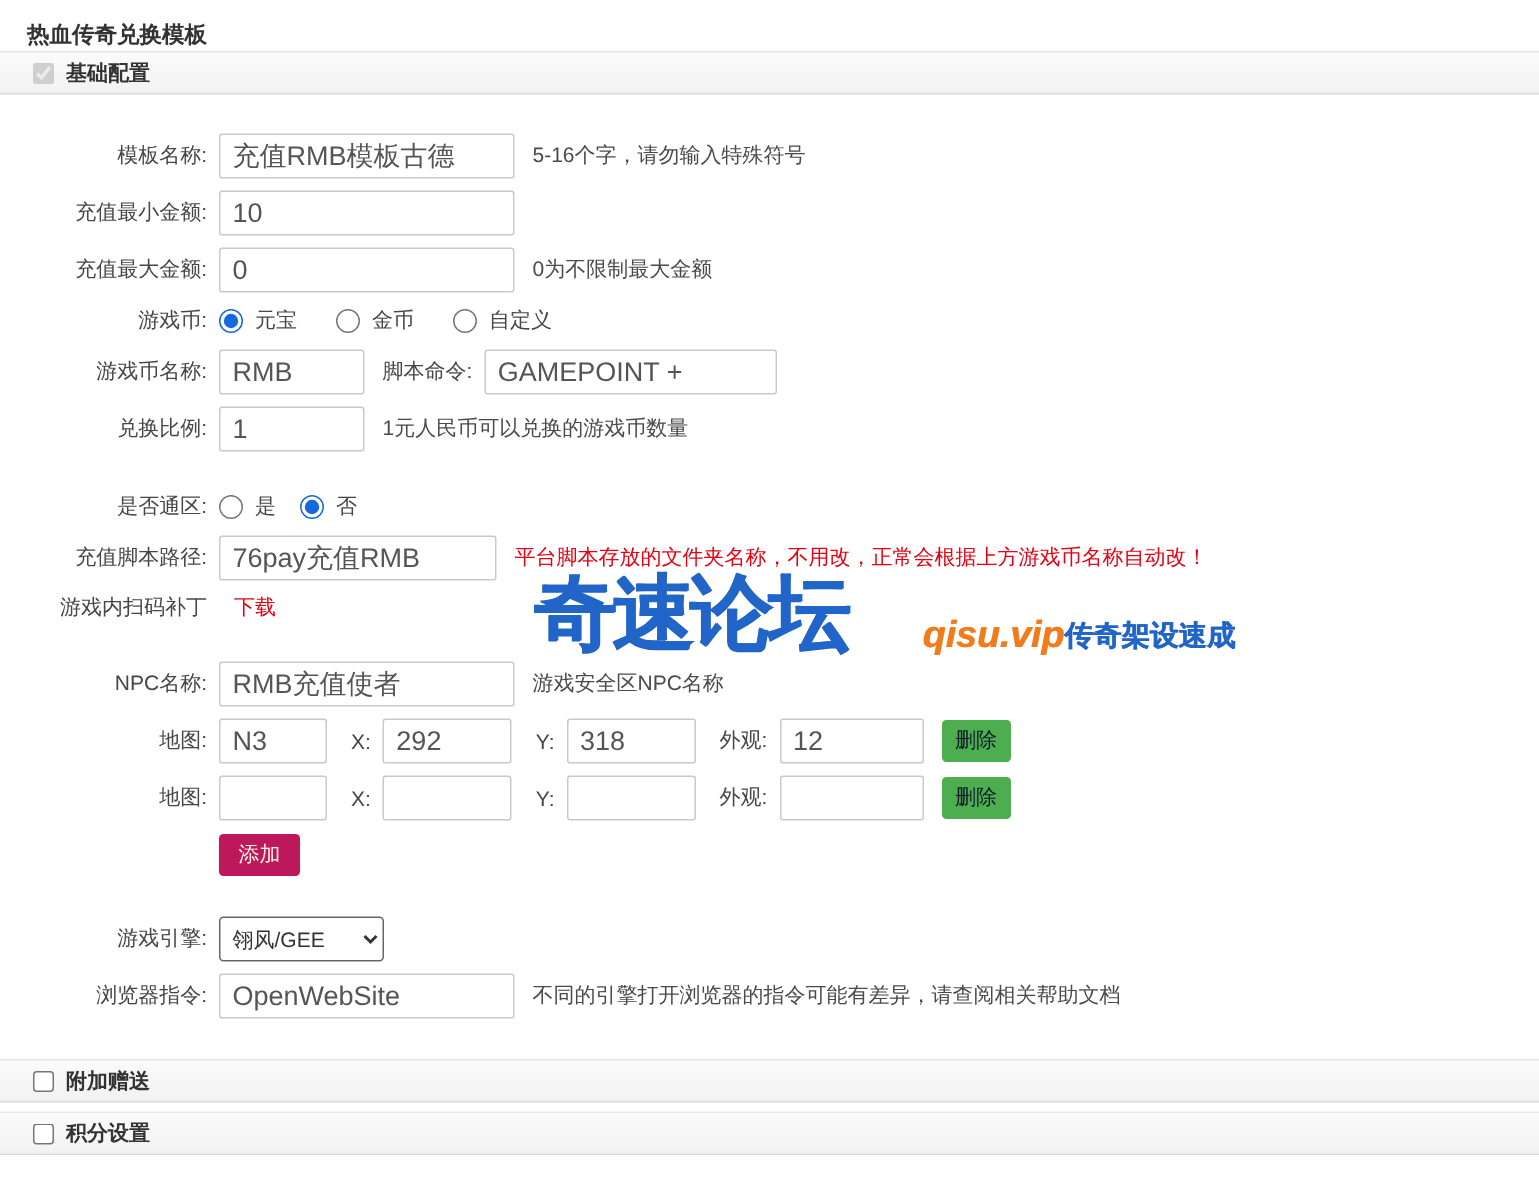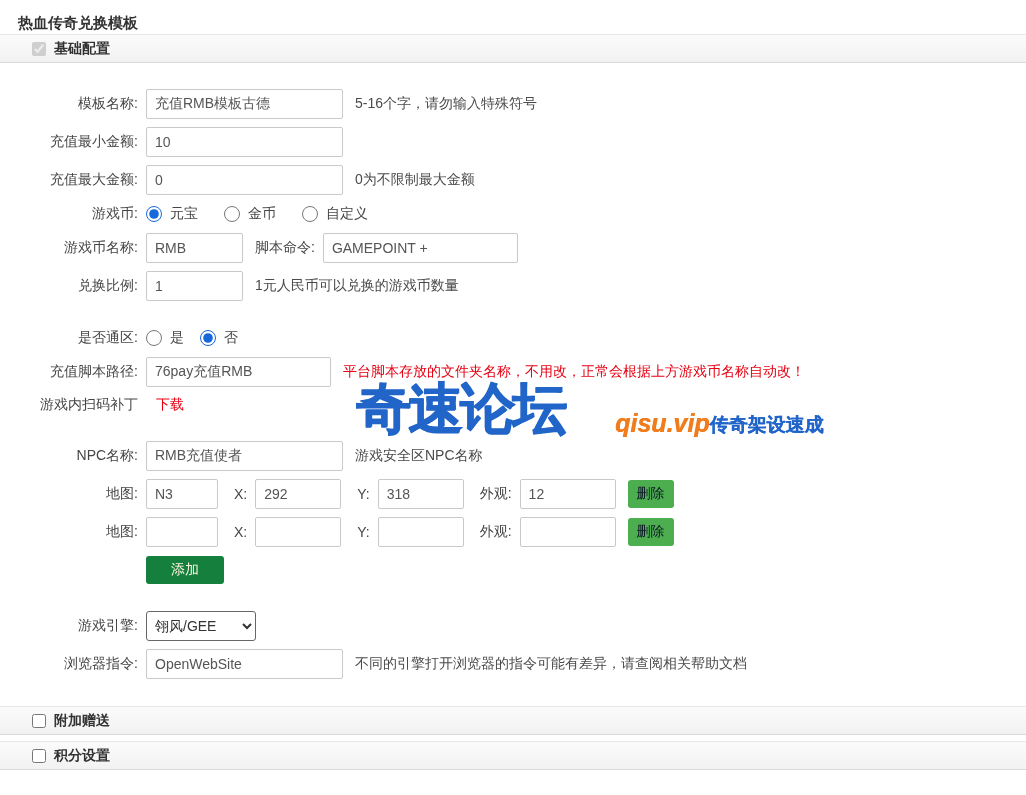--- a/index.html
+++ b/index.html
@@ -8,58 +8,58 @@
     width:1026px; height:795px; position:relative; overflow:hidden;
     background:#fff; font-family:"Liberation Sans","DejaVu Sans",sans-serif;
     font-size:14px; color:#464646;
   }
   .page-title {
     padding:14px 0 0 18px; font-size:15px; font-weight:bold; color:#333;
     height:34px;
   }
   .section-bar {
     width:1026px; height:29px; display:flex; align-items:center;
-    padding-left:32px; gap:8px;
+    padding-left:22px; gap:8px;
     background:linear-gradient(#fbfbfb,#f2f2f2);
     border-top:1px solid #e7e7e7; border-bottom:1px solid #d9d9d9;
     font-weight:bold; color:#333;
   }
   .section-bar input[type=checkbox]{ width:14px; height:14px; }
   .bar-gap { margin-top:27px; }
   .bar-gap2 { margin-top:6px; }
 
   .form { padding:26px 0 0 18px; }
   .row { display:flex; align-items:center; margin-bottom:8px; min-height:30px; }
   .row.radio-row { min-height:22px; }
   .row.text-row { min-height:20px; }
   .gap-lg { margin-top:26px; }
   .lbl { width:120px; text-align:right; flex:0 0 120px; color:#464646; }
   .inp {
     height:30px; border:1px solid #c9c9c9; border-radius:2px;
-    margin-left:8px; padding:0 8px; font-size:14px; color:#555;
+    margin-left:8px; padding:0 8px; font-size:18px; color:#555;
     font-family:"Liberation Sans","DejaVu Sans",sans-serif; background:#fff;
     outline:none;
   }
   .w197{width:197px;} .w203{width:185px;} .w97{width:97px;} .w195{width:195px;}
   .w72{width:72px;} .w86{width:86px;} .w96{width:96px;}
   .hint { margin-left:12px; color:#4a4a4a; }
   .hint-red { margin-left:12px; color:#e60012; }
   .red-link { margin-left:18px; color:#e60012; cursor:pointer; text-decoration:none; }
   .mini-lbl { margin-left:16px; color:#464646; }
   .mini-lbl.first { margin-left:12px; }
   .radio-group { display:flex; align-items:center; margin-left:8px; gap:26px; }
   .radio-group.tight { gap:16px; }
   .radio-opt { display:flex; align-items:center; gap:8px; }
   .radio-opt input { width:16px; height:16px; accent-color:#1668dc; margin:0; }
   .btn {
     height:28px; border:none; border-radius:3px; color:#0f172a; font-size:14px;
     cursor:pointer; font-family:"Liberation Sans","DejaVu Sans",sans-serif;
   }
   .btn-del { background:#4cae4f; width:46px; margin-left:12px; }
-  .btn-add { background:#15803d; width:78px; margin-left:8px; color:#fdf3de; }
+  .btn-add { background:#be185d; width:54px; margin-left:8px; color:#fdf3de; }
   .sel {
     height:30px; width:110px; margin-left:8px; border:1px solid #666;
     border-radius:3px; font-size:14px; color:#333; background:#fff; padding:0 4px;
     font-family:"Liberation Sans","DejaVu Sans",sans-serif;
   }
   .watermark {
     position:absolute; left:356px; top:381px; display:flex; align-items:flex-end;
     z-index:5; line-height:1; white-space:nowrap;gap:47px;
   }
   .wm-main {

